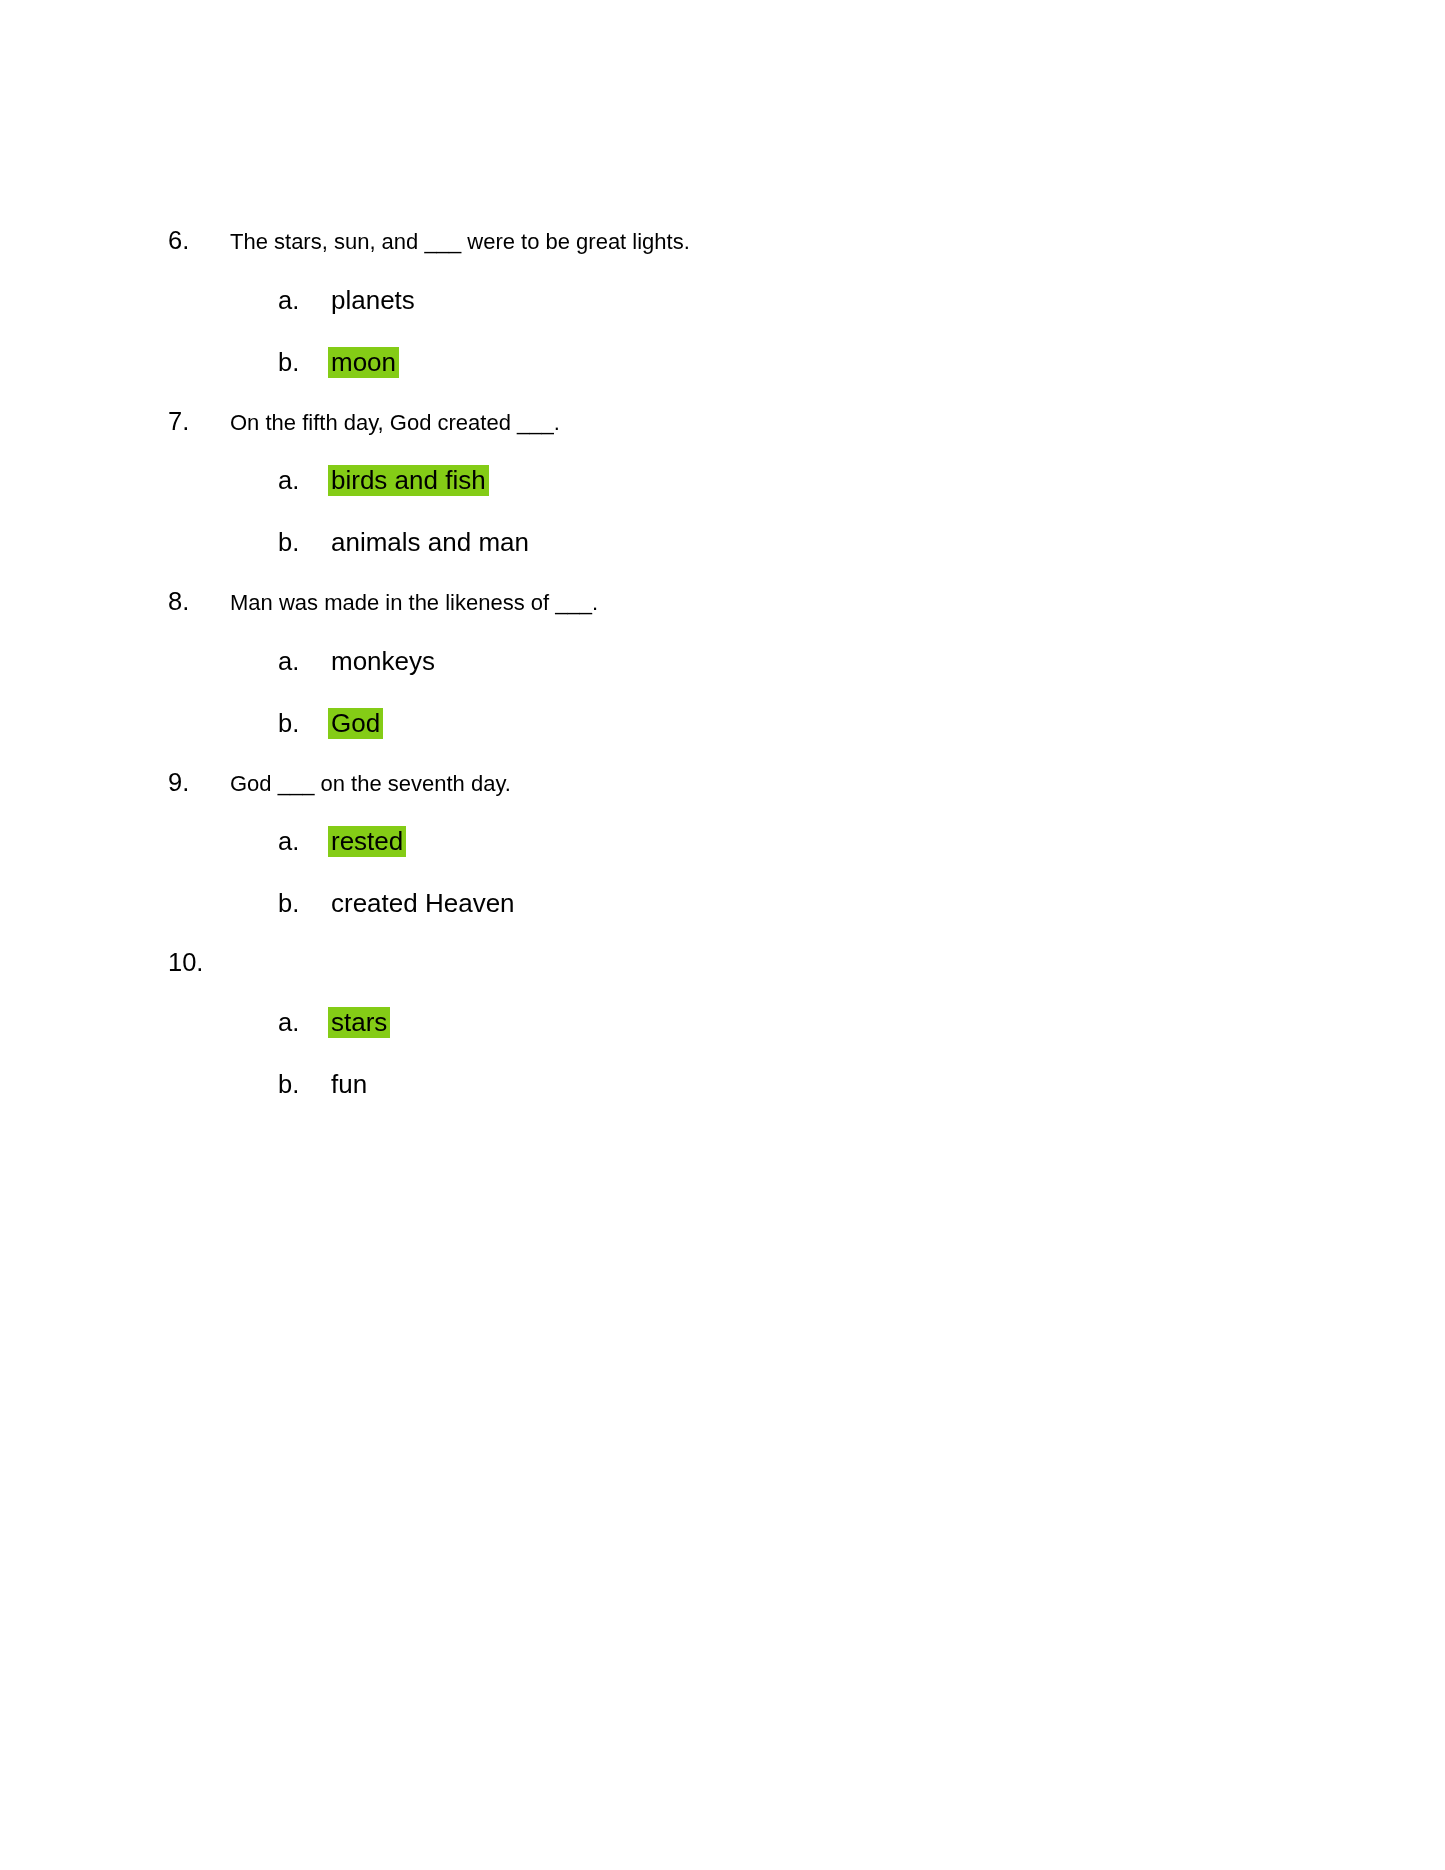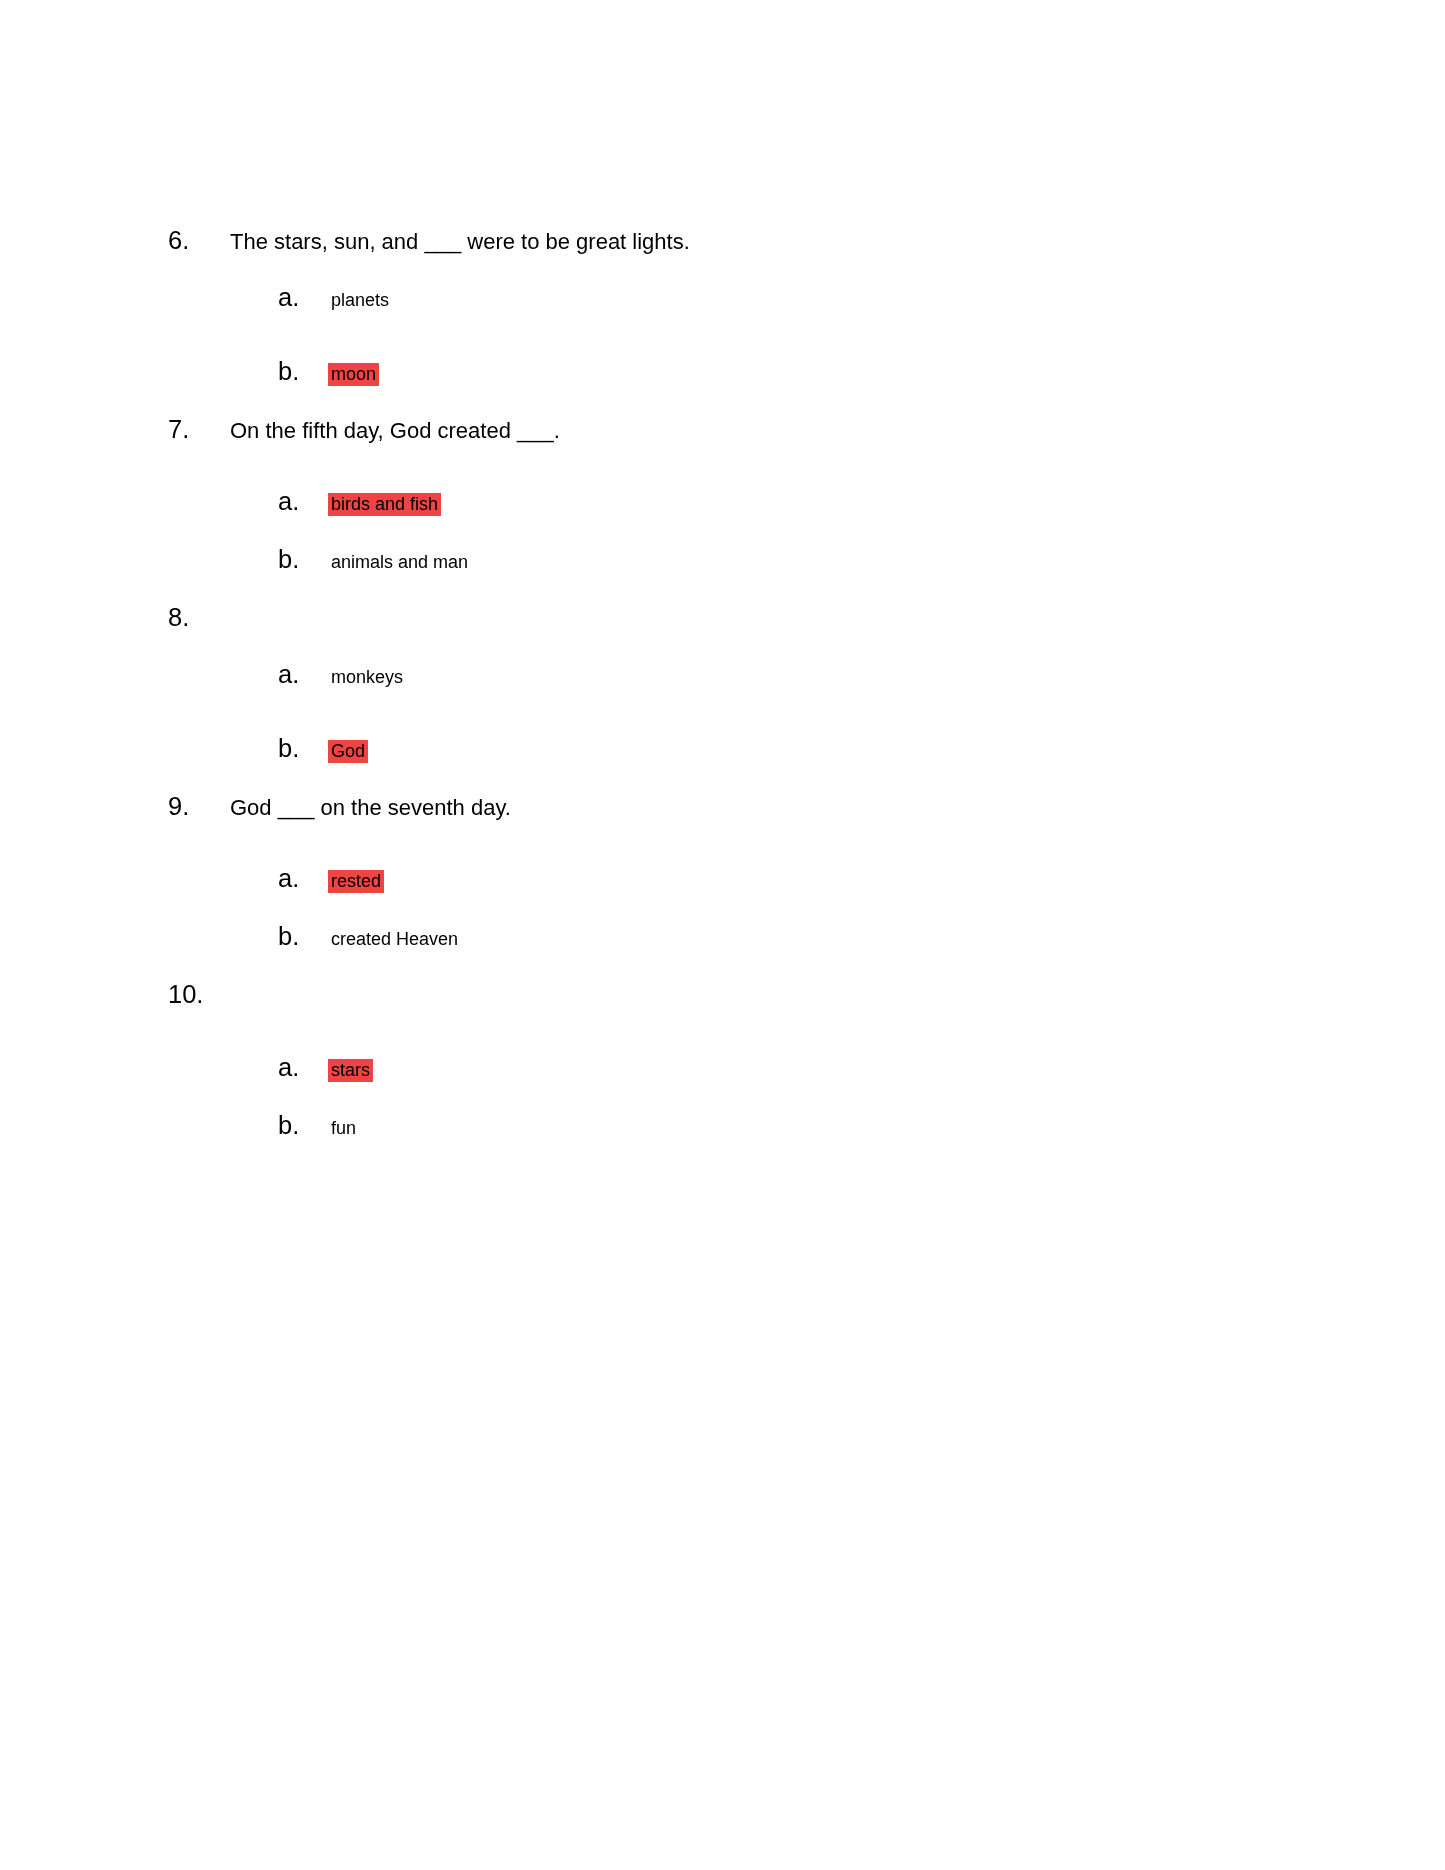--- a/index.html
+++ b/index.html
@@ -57,28 +57,27 @@
     line-height: 1.0;
     margin-bottom: 31px;
     margin-left: 110px;
   }
   .opt-letter {
     width: 50px;
     flex: 0 0 50px;
     font-size: 25.5px;
   }
   .opt-text {
-    font-size: 18px;
+    font-size: 26px;
     padding: 2px 3px 3px 3px;
     display: inline-block;
     line-height: 1.0;
   }
   .opt-text.highlight {
-    background: #ef4444;
-    margin-top: 20px;
+    background: #84cc16;
   }
 </style>
 </head>
 <body>
 
 <div class="page">
   <div class="content">
 
     <div class="question">
       <div class="q-line">
@@ -110,20 +109,21 @@
         <div class="opt-line">
           <span class="opt-letter">b.</span>
           <span class="opt-text">animals and man</span>
         </div>
       </div>
     </div>
 
     <div class="question">
       <div class="q-line">
         <span class="q-num">8.</span>
+        <span class="q-text">Man was made in the likeness of ___.</span>
       </div>
       <div class="options">
         <div class="opt-line">
           <span class="opt-letter">a.</span>
           <span class="opt-text">monkeys</span>
         </div>
         <div class="opt-line">
           <span class="opt-letter">b.</span>
           <span class="opt-text highlight">God</span>
         </div>

